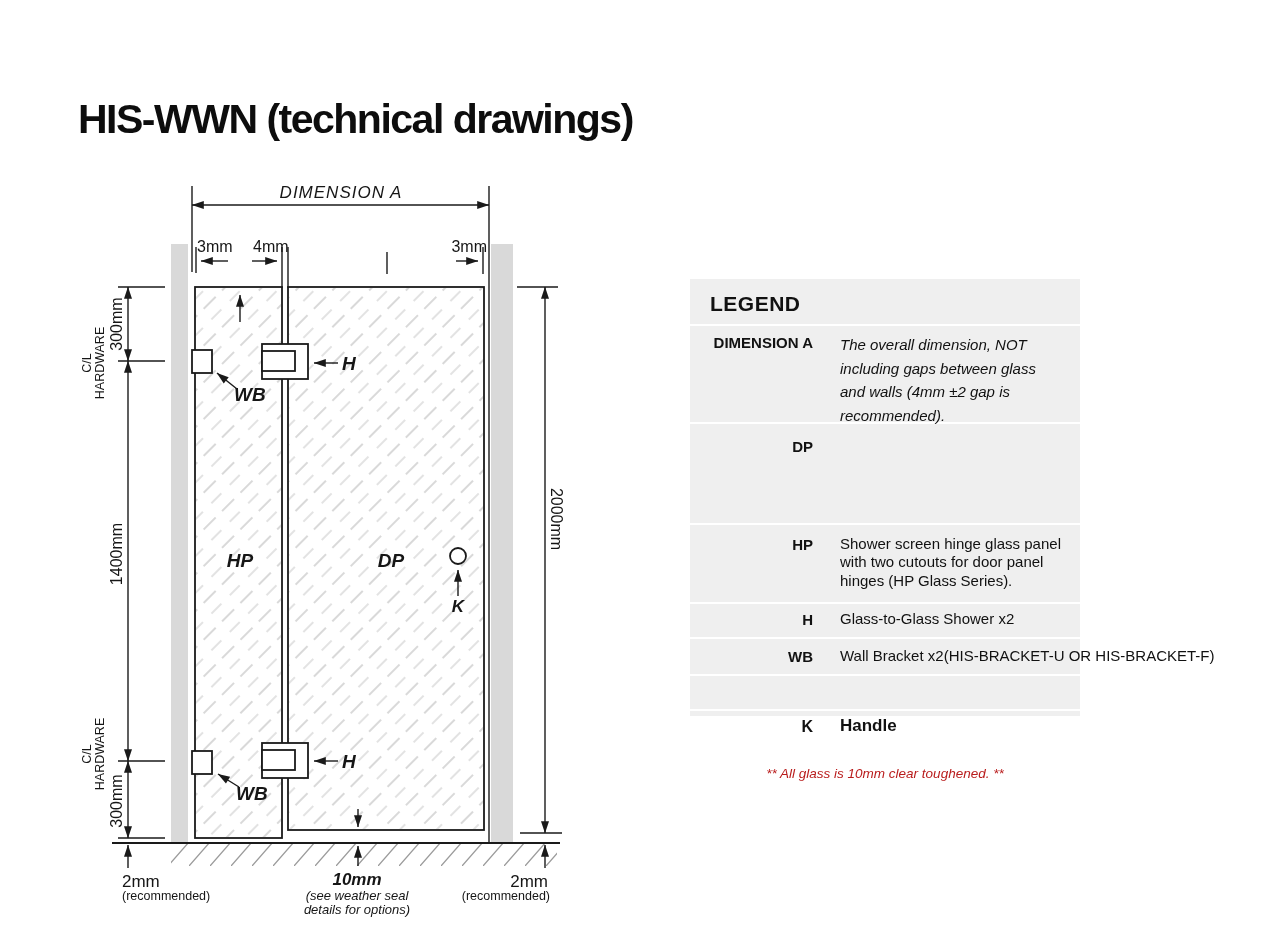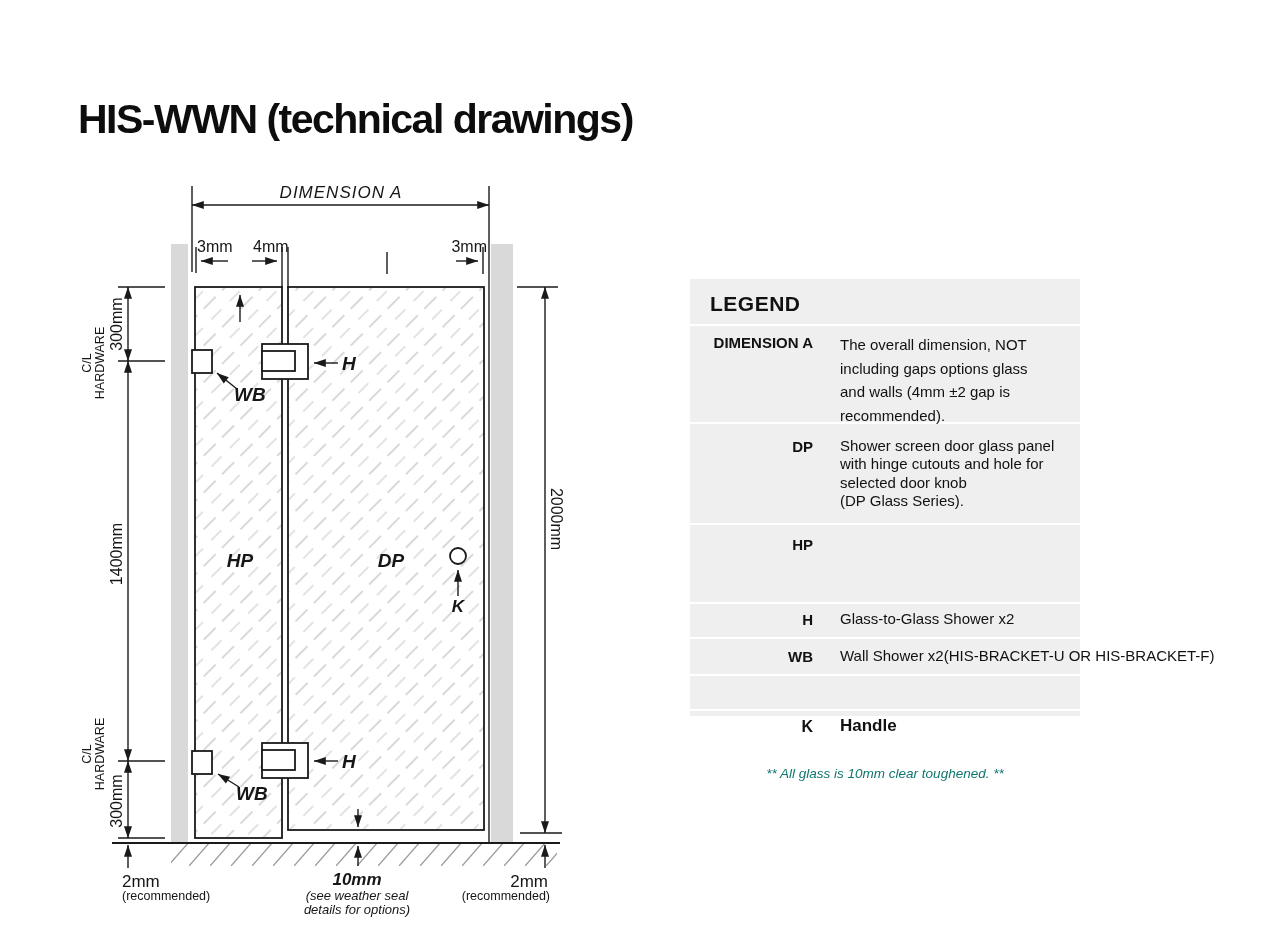--- a/index.html
+++ b/index.html
@@ -29,27 +29,27 @@
   
   #legend { position:absolute; left:690px; top:253px; width:390px; height:437px;
             background:#efefef; }
   #legend .sep { position:absolute; left:0; width:390px; height:2px; background:#ffffff; }
   #legend-heading { position:absolute; left:20px; top:13px; font-size:21px; font-weight:bold;
                     letter-spacing:.5px; }
   .lrow { position:absolute; left:0; width:390px; display:flex; align-items:flex-start; }
   .lterm { width:123px; text-align:right; font-weight:bold; font-size:15px; flex:none;
            padding-top:1px; }
   .ldesc { margin-left:27px; font-size:15px; }
-  .lh-wide .ldesc div { line-height:23.5px; }
+  .lh-wide .ldesc div { line-height:23.5px;font-style:italic; }
   .lh-norm .ldesc div { line-height:18.4px; }
   .row-wb .ldesc { white-space:nowrap; }
   .row-k .lterm { font-size:16px; }
   .row-k .ldesc { font-size:17px; font-weight:bold; }
   #legend-footnote { position:absolute; left:0; top:487px; width:390px; text-align:center;
-                     font-size:13.5px; font-style:italic; color:#0f766e; }
+                     font-size:13.5px; font-style:italic; color:#b91c1c; }
 </style>
 </head>
 <body>
 
 <div id="stage">
 
   <h1 id="page-title">HIS-WWN (technical drawings)</h1>
 
   <svg id="drawing" width="1285" height="944" viewBox="0 0 1285 944">
     <defs>
@@ -171,51 +171,50 @@
     <div class="sep" style="top:244px"></div>
     <div class="sep" style="top:323px"></div>
     <div class="sep" style="top:358px"></div>
     <div class="sep" style="top:395px"></div>
     <div class="sep" style="top:430px"></div>
 
     <div class="lrow lh-wide" style="top:54px">
       <div class="lterm">DIMENSION A</div>
       <div class="ldesc">
         <div>The overall dimension, NOT</div>
-        <div>including gaps options glass</div>
+        <div>including gaps between glass</div>
         <div>and walls (4mm ±2 gap is</div>
         <div>recommended).</div>
       </div>
     </div>
 
     <div class="lrow lh-norm" style="top:158px">
       <div class="lterm">DP</div>
-      <div class="ldesc">
-        <div>Shower screen door glass panel</div>
-        <div>with hinge cutouts and hole for</div>
-        <div>selected door knob</div>
-        <div>(DP Glass Series).</div>
-      </div>
     </div>
 
     <div class="lrow lh-norm" style="top:256px">
       <div class="lterm">HP</div>
+      <div class="ldesc">
+        <div>Shower screen hinge glass panel</div>
+        <div>with two cutouts for door panel</div>
+        <div>hinges (HP Glass Series).</div>
+      </div>
     </div>
 
     <div class="lrow lh-norm" style="top:331px">
       <div class="lterm">H</div>
       <div class="ldesc">
         <div>Glass-to-Glass Shower x2</div>
       </div>
     </div>
 
     <div class="lrow lh-norm row-wb" style="top:368px">
       <div class="lterm">WB</div>
       <div class="ldesc">
-        <div>Wall Shower x2(HIS-BRACKET-U OR HIS-BRACKET-F)</div>
+        <div>Wall Bracket x2(HIS-BRACKET-U OR HIS-BRACKET-F)</div>
       </div>
     </div>
 
     <div class="lrow lh-norm row-k" style="top:438px">
       <div class="lterm">K</div>
       <div class="ldesc">
         <div>Handle</div>
       </div>
     </div>
 

